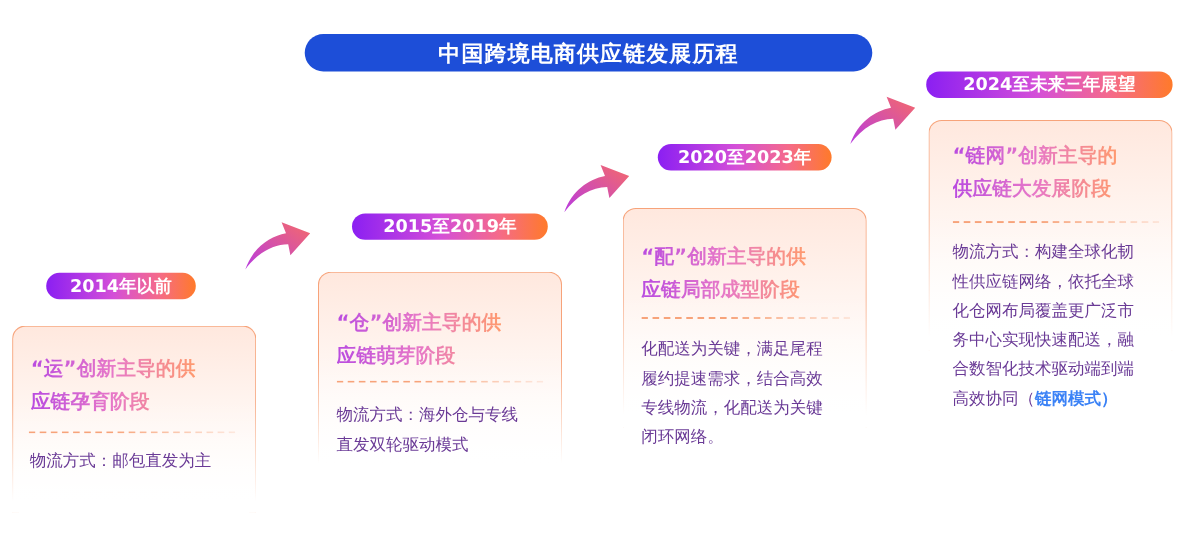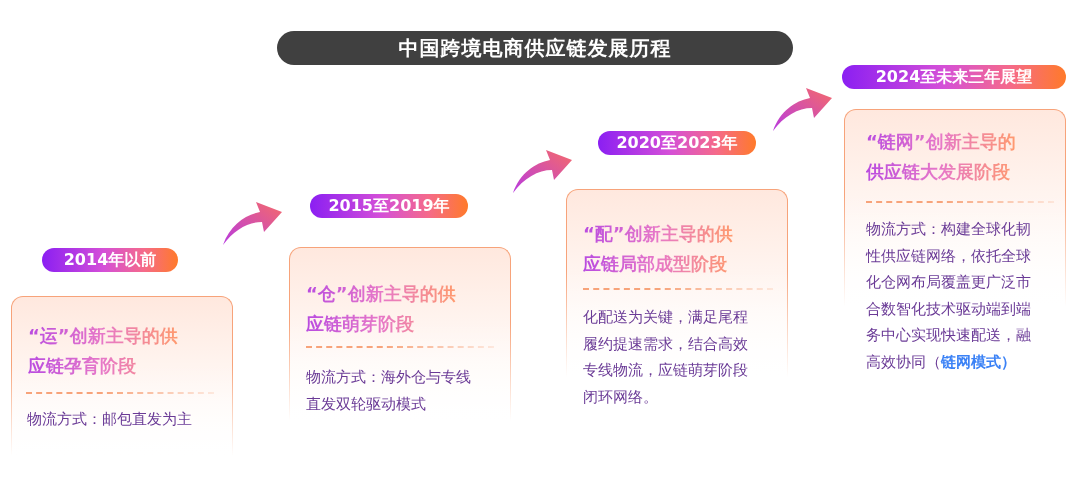--- a/index.html
+++ b/index.html
@@ -1,19 +1,19 @@
 <!DOCTYPE html>
 <html><head>
 <meta charset="utf-8">
 <style>
   html, body { margin:0; padding:0; background:#ffffff; }
   body { width:1080px; height:489px; position:relative; overflow:hidden;
          font-family:"DejaVu Sans","Liberation Sans",sans-serif; }
   .title-bar { position:absolute; left:277px; top:31px; width:516px; height:34px;
-     background:#404040; border-radius:17px; display:flex; align-items:center; justify-content:center;
+     background:#1d4ed8; border-radius:17px; display:flex; align-items:center; justify-content:center;
      color:#fff; font-weight:bold; font-size:20px; letter-spacing:1px; }
   .pill { position:absolute; height:24px; border-radius:12px;
      background:linear-gradient(90deg,#8b1ff2 0%,#d44fd8 45%,#f56a8a 75%,#ff7a2a 100%);
      color:#fff; font-weight:bold; font-size:16px; display:flex; align-items:center; justify-content:center;
      white-space:nowrap; }
   .card { position:absolute; border:1.5px solid #f7a37a; border-bottom:none; border-radius:12px 12px 0 0;
      background:linear-gradient(180deg,#ffe8de 0%,#fff4ef 40%,#ffffff 100%); box-sizing:border-box; }
   .card::after { content:""; position:absolute; left:-2px; right:-2px; bottom:0; height:60%;
      background:linear-gradient(180deg,rgba(255,255,255,0) 0%,#ffffff 90%); pointer-events:none; }
   .card-head { position:absolute; font-weight:bold; font-size:18px; line-height:30px;
@@ -45,21 +45,21 @@
 <svg class="arrow" style="left:220px;top:190px;" width="66" height="60" viewBox="0 0 66 60">
   <defs>
       <linearGradient id="ag" x1="0" y1="1" x2="1" y2="0">
         <stop offset="0" stop-color="#b83be0"></stop>
         <stop offset="1" stop-color="#f56a6a"></stop>
       </linearGradient>
     </defs>
   <path d="M3 55 C10 35 25 25 40 22 L36 12 L62 22 L44 42 L42 32 C28 32 14 40 3 55 Z" fill="url(#ag)"></path>
 </svg>
 
-<div class="pill" style="left:310px;top:194px;width:158px;">2015至2019年</div>
+<div class="pill" style="left:320px;top:194px;width:178px;">2015至2019年</div>
 <div class="card" style="left:289px;top:247px;width:222px;height:185px;"></div>
 <div class="card-head" style="left:306px;top:279px;">
   <div>“仓”创新主导的供</div>
   <div>应链萌芽阶段</div>
 </div>
 <div class="dash" style="left:306px;top:346px;width:188px;"></div>
 <div class="card-body" style="left:306px;top:364px;">
   <div>物流方式：海外仓与专线</div>
   <div>直发双轮驱动模式</div>
 </div>
@@ -71,35 +71,35 @@
 <div class="pill" style="left:598px;top:131px;width:158px;">2020至2023年</div>
 <div class="card" style="left:566px;top:189px;width:222px;height:200px;"></div>
 <div class="card-head" style="left:583px;top:219px;">
   <div>“配”创新主导的供</div>
   <div>应链局部成型阶段</div>
 </div>
 <div class="dash" style="left:583px;top:288px;width:190px;"></div>
 <div class="card-body" style="left:583px;top:304px;">
   <div>化配送为关键，满足尾程</div>
   <div>履约提速需求，结合高效</div>
-  <div>专线物流，应链萌芽阶段</div>
+  <div>专线物流，化配送为关键</div>
   <div>闭环网络。</div>
 </div>
 
 <svg class="arrow" style="left:770px;top:76px;" width="66" height="60" viewBox="0 0 66 60">
   <path d="M3 55 C10 35 25 25 40 22 L36 12 L62 22 L44 42 L42 32 C28 32 14 40 3 55 Z" fill="url(#ag)"></path>
 </svg>
 
 <div class="pill" style="left:842px;top:65px;width:224px;">2024至未来三年展望</div>
 <div class="card" style="left:844px;top:109px;width:222px;height:210px;"></div>
 <div class="card-head" style="left:866px;top:127px;">
   <div>“链网”创新主导的</div>
   <div>供应链大发展阶段</div>
 </div>
 <div class="dash" style="left:866px;top:201px;width:188px;"></div>
 <div class="card-body" style="left:866px;top:216px;">
   <div>物流方式：构建全球化韧</div>
   <div>性供应链网络，依托全球</div>
   <div>化仓网布局覆盖更广泛市</div>
+  <div>务中心实现快速配送，融</div>
   <div>合数智化技术驱动端到端</div>
-  <div>务中心实现快速配送，融</div>
   <div><span>高效协同（</span><b>链网模式）</b></div>
 </div>
 
 </body></html>

